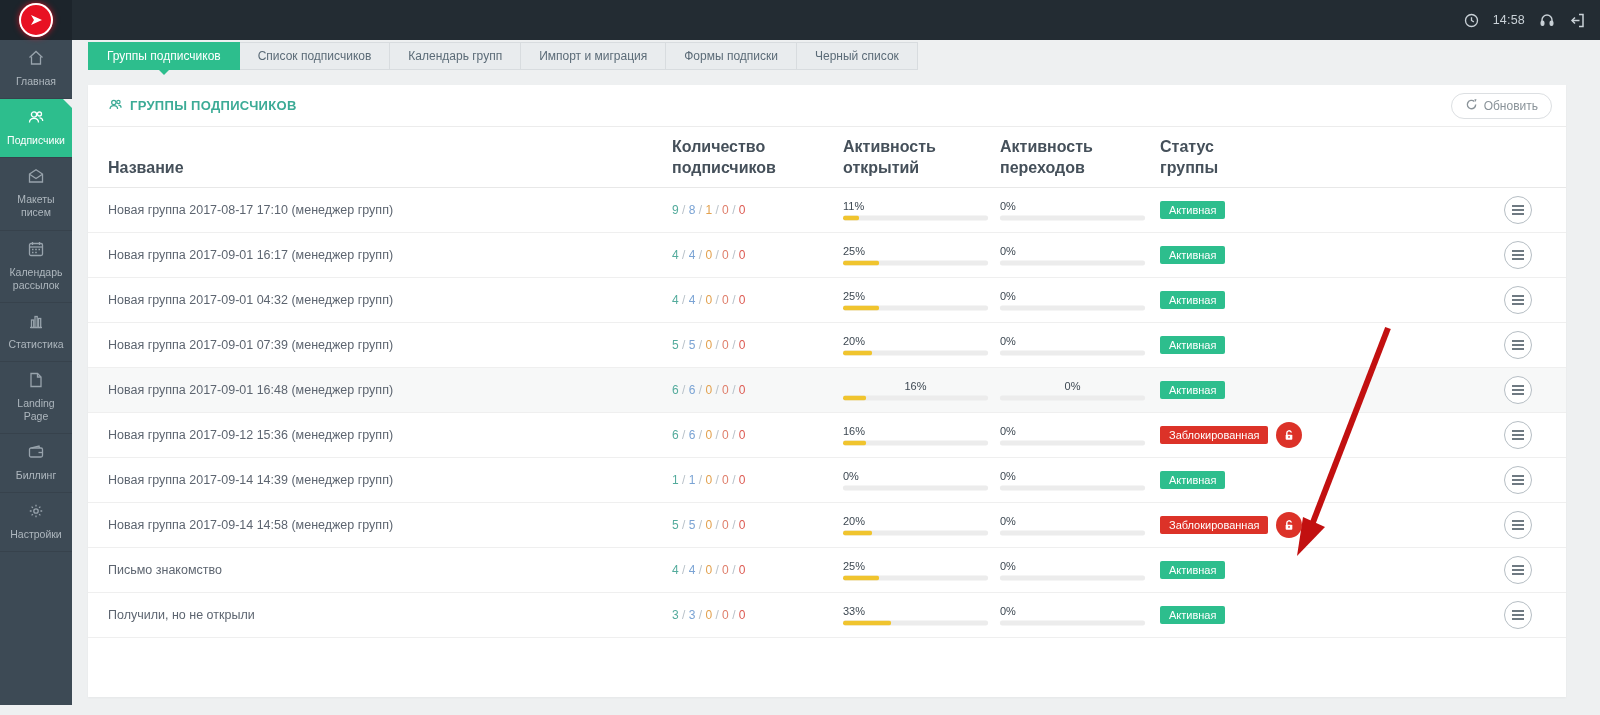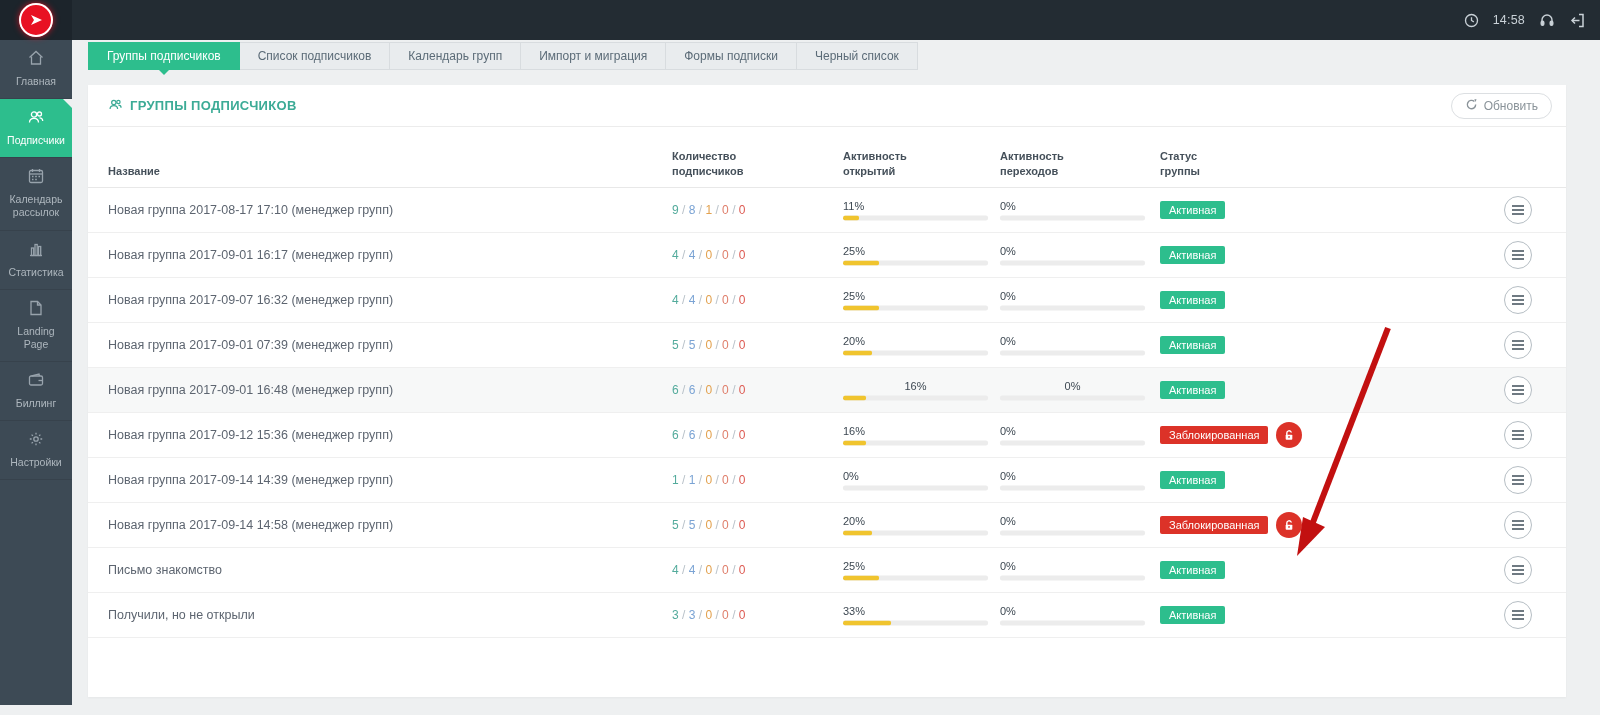--- a/index.html
+++ b/index.html
@@ -43,21 +43,21 @@
   .page-title { display:flex; align-items:center; gap:7px; color:#3cab96; font-size:13px; font-weight:bold; letter-spacing:.3px; }
   .refresh-btn { display:flex; align-items:center; gap:6px; height:26px; padding:0 13px; border:1px solid #dcdfe2; border-radius:14px; background:#fff; color:#8a9399; font-size:12px; cursor:pointer; font-family:inherit; }
 
   .actions { display:flex; gap:8px; padding:15px 0 0 20px; }
   .btn { height:27px; display:inline-flex; align-items:center; gap:7px; padding:0 12px; font-size:12px; border-radius:2px; cursor:pointer; font-family:inherit; }
   .btn-primary { background:var(--cyan); border:1px solid var(--cyan); color:#fff; }
   .btn-plain { background:#fff; border:1px solid #c9ced2; color:#4a545c; }
   .chev { width:0; height:0; border-left:4px solid transparent; border-right:4px solid transparent; border-top:4px solid #8a9399; margin-top:1px; }
 
   .thead { position:relative; height:40px; margin-top:21px; border-bottom:1px solid #e8e8e8; }
-  .th { position:absolute; bottom:8px; font-size:11px; font-weight:bold; color:#45505a; line-height:1.35; }
+  .th { position:absolute; bottom:8px; font-size:16px; font-weight:bold; color:#45505a; line-height:1.35; }
   .rows { position:relative; }
   .row { position:relative; height:45px; border-bottom:1px solid #efefef; background:#fff; }
   .row.shaded { background:#f7f8f8;text-align:center; }
   .cell { position:absolute; top:50%; transform:translateY(-50%); }
   .c-name { left:20px; font-size:12.5px; color:#5d6570; cursor:pointer; }
   .c-counts { left:584px; font-size:12px; cursor:pointer; }
   .c-counts .sep { color:#b9c2c9; }
   .c-bar { width:145px; }
   .c-open { left:755px; } .c-click { left:912px; }
   .pct { font-size:11px; color:#3d4852; margin-bottom:4px; }
@@ -124,20 +124,27 @@
       <span><svg width="18" height="18" viewBox="0 0 18 18" fill="none" stroke-width="1.3">
             <circle cx="7" cy="6.5" r="2.6"></circle>
             <path d="M2.5 14.5 c0-2.6 2-4.2 4.5-4.2 s4.5 1.6 4.5 4.2"></path>
             <circle cx="12.5" cy="6" r="2"></circle>
             <path d="M12.5 9.8 c2 0 3.2 1.4 3.2 3.2"></path>
           </svg></span>
       <span class="s-label">Подписчики</span>
     </div>
     <div class="s-item">
       <span><svg width="18" height="18" viewBox="0 0 18 18" fill="none" stroke-width="1.3">
+            <path d="M2.5 7 L9 2.8 L15.5 7 V15 H2.5 Z"></path>
+            <path d="M2.5 7.2 L9 11.5 L15.5 7.2"></path>
+          </svg></span>
+      <span class="s-label">Макеты писем</span>
+    </div>
+    <div class="s-item">
+      <span><svg width="18" height="18" viewBox="0 0 18 18" fill="none" stroke-width="1.3">
             <rect x="2.5" y="3.5" width="13" height="12" rx="1.5"></rect>
             <path d="M2.5 7 H15.5"></path>
             <path d="M5.5 2 V5"></path>
             <path d="M12.5 2 V5"></path>
             <path d="M5 9.5 H6.5 M8.2 9.5 H9.8 M11.5 9.5 H13 M5 12.5 H6.5 M8.2 12.5 H9.8"></path>
           </svg></span>
       <span class="s-label">Календарь рассылок</span>
     </div>
     <div class="s-item">
       <span><svg width="18" height="18" viewBox="0 0 18 18" fill="none" stroke-width="1.3">
@@ -263,21 +270,21 @@
     <div class="cell c-menu">
       <button class="row-menu">
                 <i></i>
                 <i></i>
                 <i></i>
               </button>
     </div>
   </div>
 
   <div class="row">
-    <div class="cell c-name">Новая группа 2017-09-07 16:32 (менеджер групп)</div>
+    <div class="cell c-name">Новая группа 2017-09-01 04:32 (менеджер групп)</div>
     <div class="cell c-counts"><span style="color: rgb(83, 171, 156);">4</span><span class="sep"> / </span><span style="color: rgb(122, 163, 212);">4</span><span class="sep"> / </span><span style="color: rgb(226, 161, 78);">0</span><span class="sep"> / </span><span style="color: rgb(223, 126, 106);">0</span><span class="sep"> / </span><span style="color: rgb(221, 90, 82);">0</span></div>
     <div class="cell c-bar c-open">
       <div class="pct">25%</div>
       <div class="track">
                 <div class="fill" style="width: 25%;"></div>
               </div>
     </div>
     <div class="cell c-bar c-click">
       <div class="pct">0%</div>
       <div class="track">

